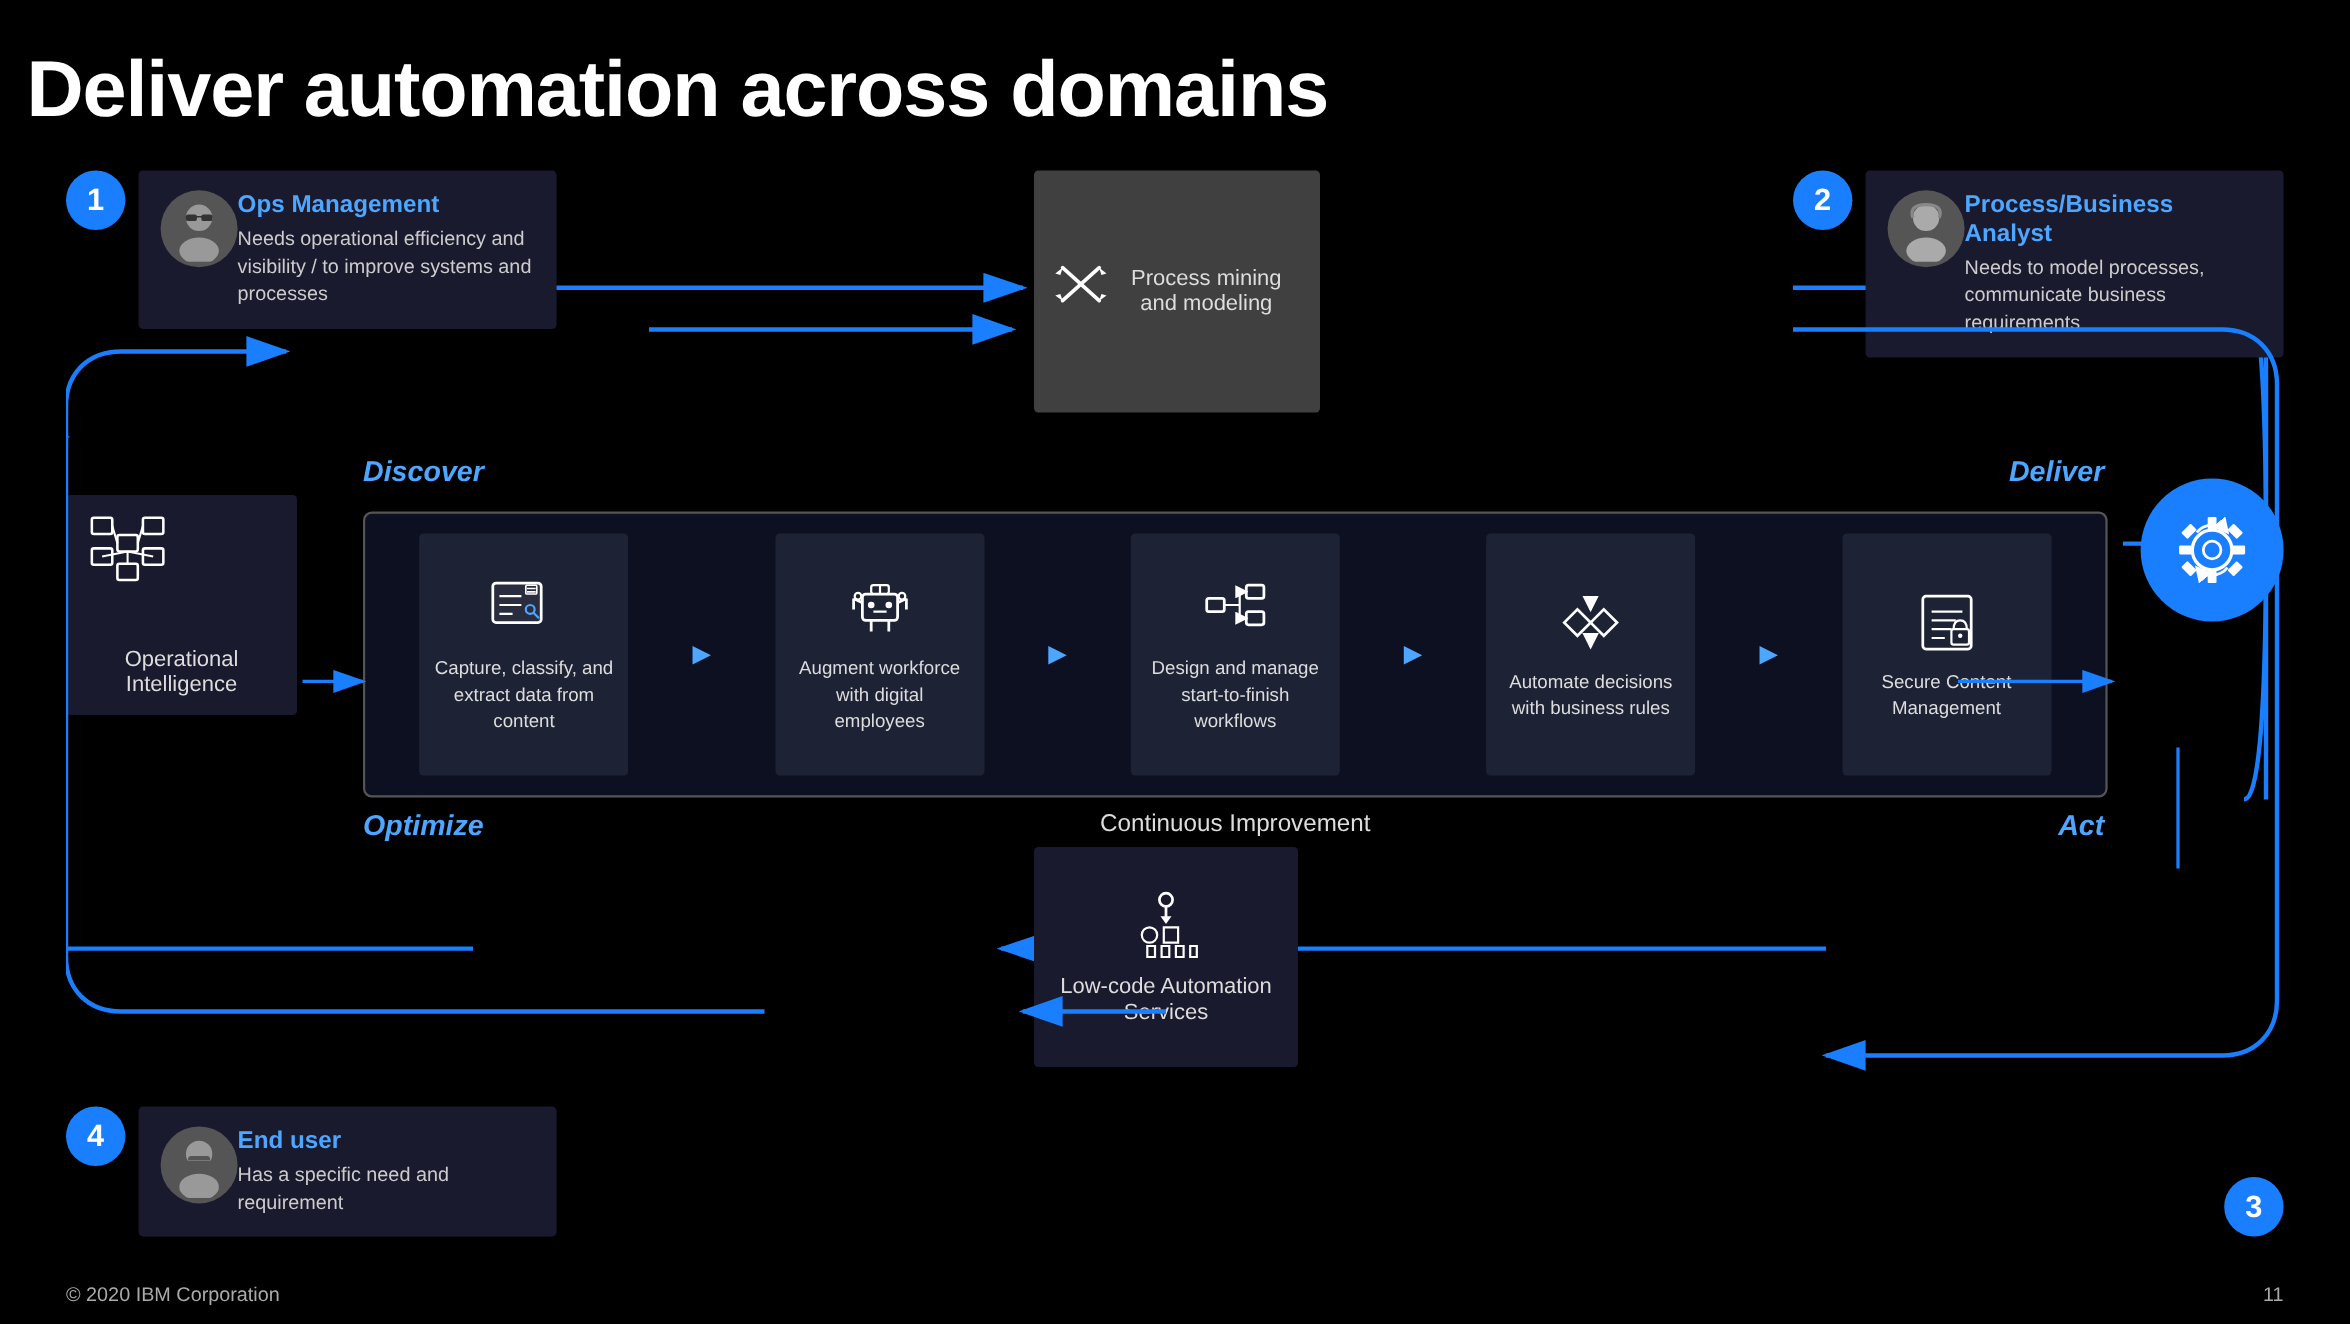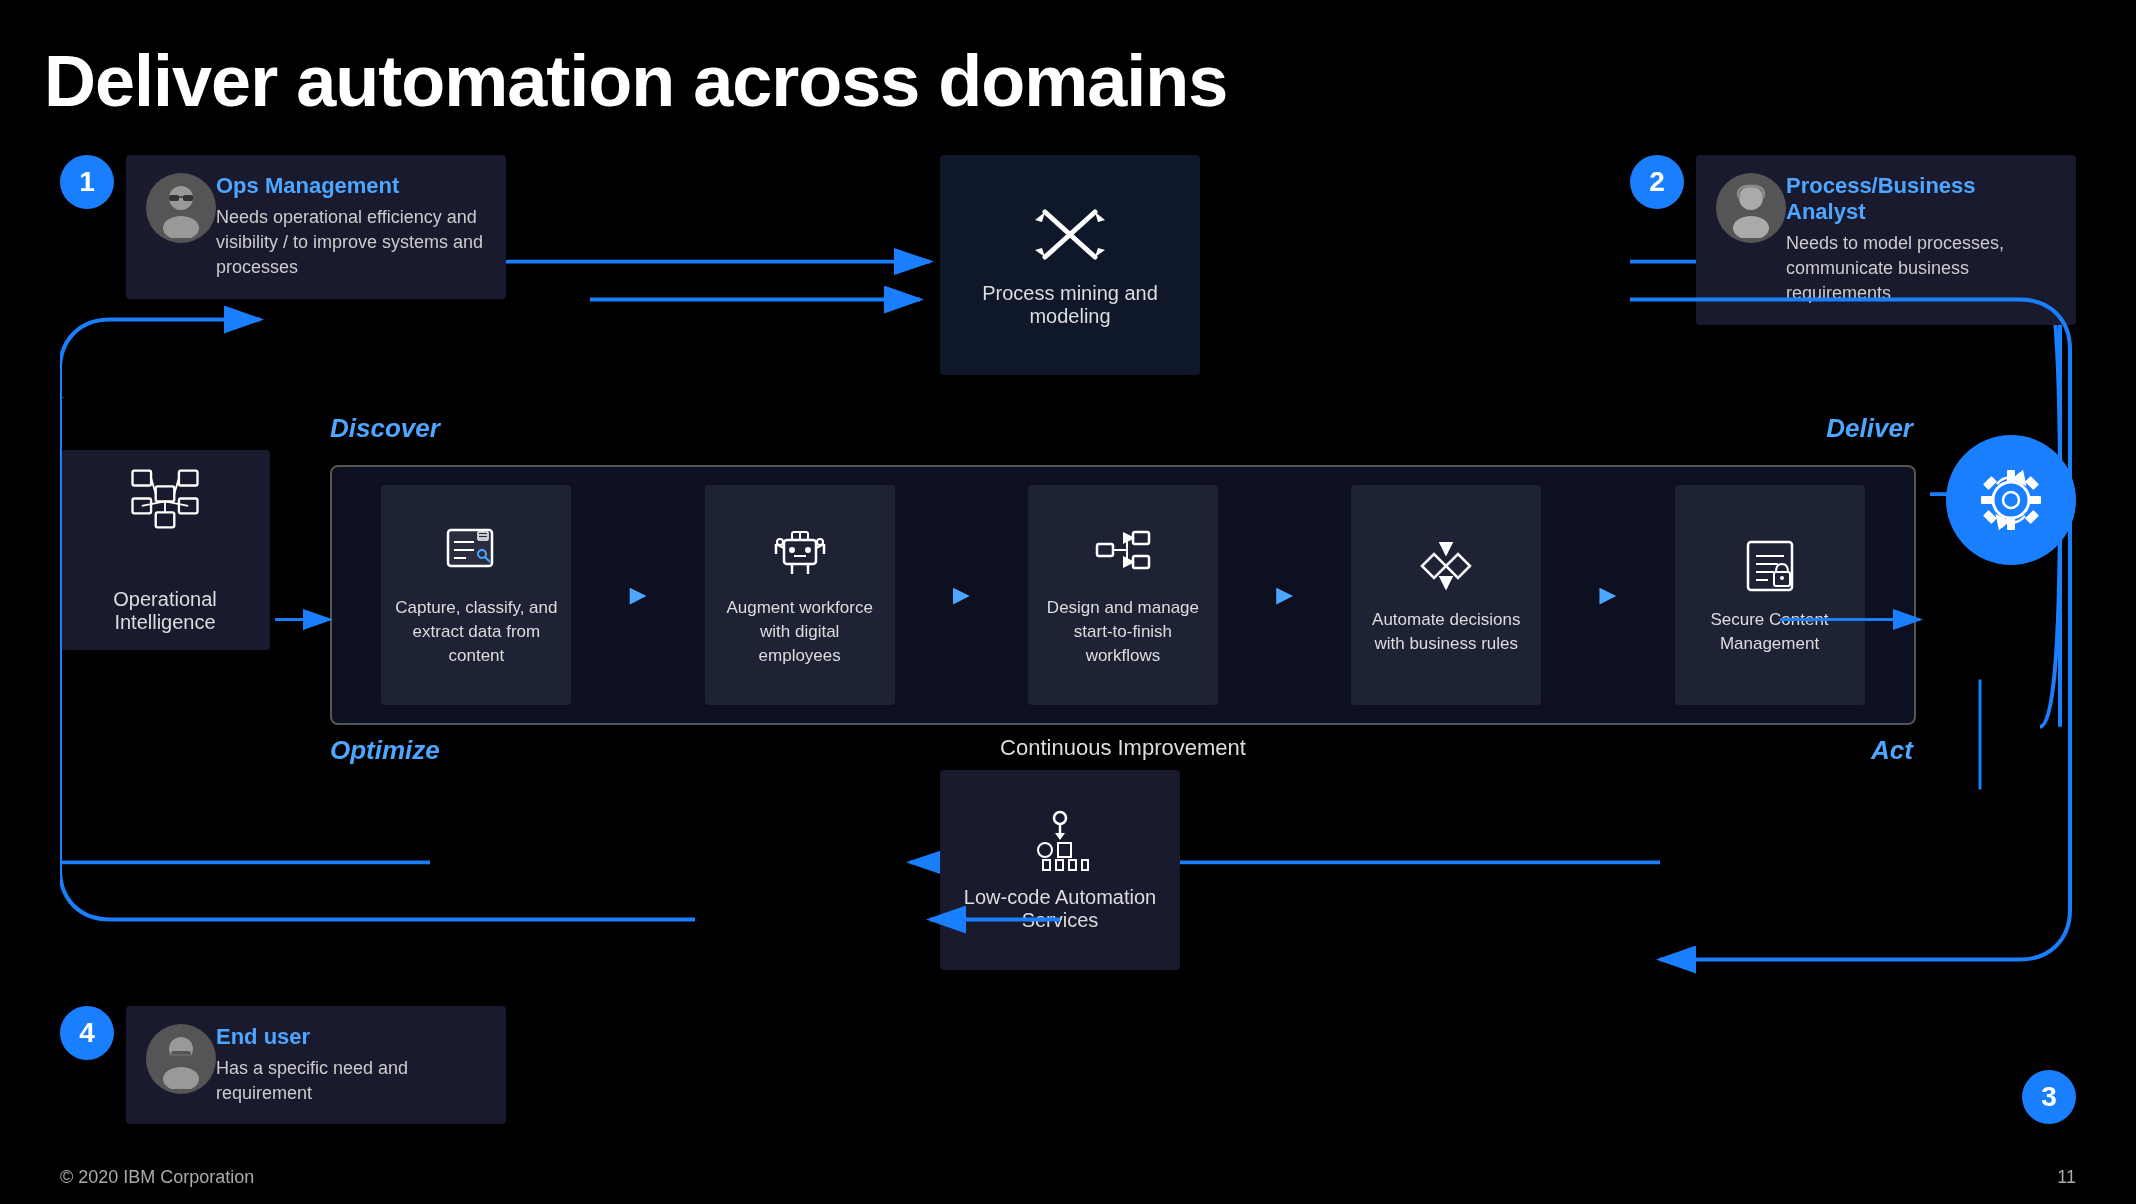--- a/index.html
+++ b/index.html
@@ -8,21 +8,21 @@
       color: #fff;
       font-family: 'Arial', sans-serif;
       width: 2136px;
       height: 1204px;
       overflow: hidden;
       position: relative;
     }
     .slide {
       width: 2136px;
       height: 1204px;
-      padding: 40px 44px;
+      padding: 40px 24px;
       position: relative;
     }
     .title {
       font-size: 72px;
       font-weight: bold;
       color: #fff;
       margin-bottom: 30px;
       letter-spacing: -1px;
     }
     
@@ -189,44 +189,43 @@
     .op-intel-box {
       position: absolute;
       left: 0;
       top: 295px;
       width: 210px;
       height: 200px;
       background: #1a1a2e;
       border-radius: 4px;
       display: flex;
       flex-direction: column;
-      align-items: center;
       justify-content: center;
       text-align: center;
       font-size: 20px;
       color: #ddd;
       padding: 16px;
       gap: 47px;
     }
     .op-intel-box svg {
       width: 80px;
       height: 70px;
       margin-bottom: 10px;
     }
     
     .process-mining-box {
       position: absolute;
       left: 880px;
       top: 0;
       width: 260px;
       height: 220px;
-      background: #0f172a;
+      background: #404040;
       border-radius: 4px;
       display: flex;
-      flex-direction: column;
+      flex-direction: row;
       align-items: center;
       justify-content: center;
       text-align: center;
       font-size: 20px;
       color: #ddd;
       padding: 16px;
     }
     .process-mining-box svg {
       width: 80px;
       height: 70px;

